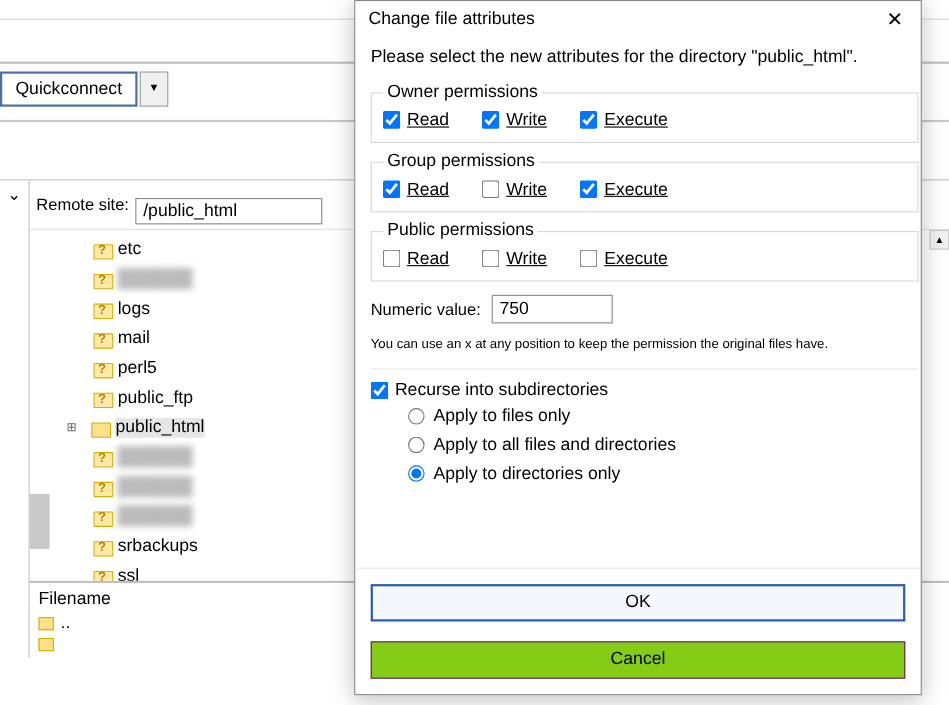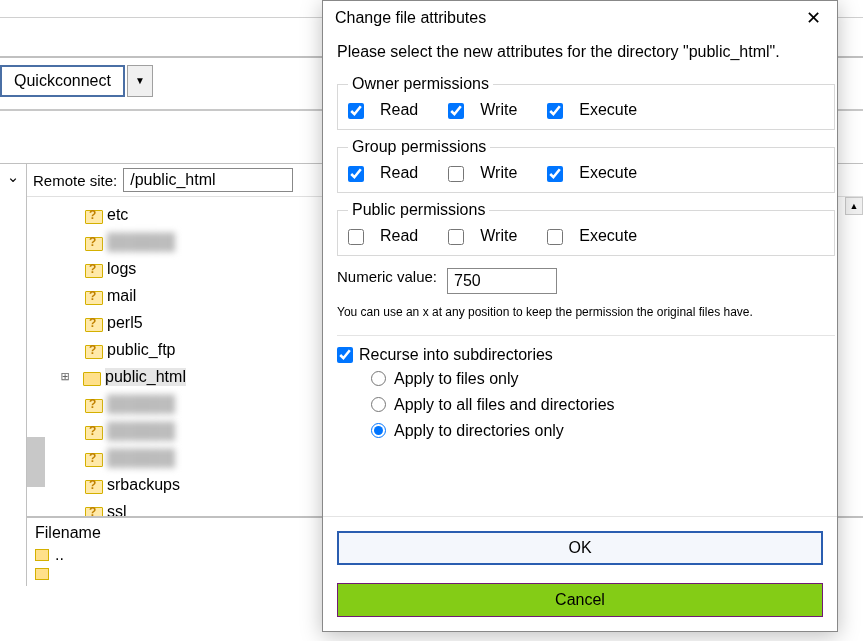--- a/index.html
+++ b/index.html
@@ -72,20 +72,21 @@
     align-items: center;
     padding: 4px 6px;
     gap: 6px;
   }
   .remote-input {
     border: 1px solid #888;
     padding: 2px 6px;
     font-size: 16px;
     width: 170px;
     height: 24px;
+    margin-top: 12px;
   }
   .tree {
     padding: 4px 0 4px 2px;
     border-top: 1px solid #e0e0e0;
     position: relative;
     height: 320px;
     overflow: hidden;
   }
   .scroll-up {
     position: absolute;
@@ -195,26 +196,26 @@
     margin: 0;
   }
   fieldset.perm legend {
     font-size: 16px;
     padding: 0 4px;
   }
   .perm-row {
     display:flex;gap:30px;padding-top:4px;
   }
   .perm-row label {
-    display:flex;align-items:flex-end;gap:16px;font-size:16px;
+    display:flex;align-items:flex-start;gap:6px;font-size:16px;text-decoration:underline;
   }
   input[type=checkbox]{
     width:16px;height:16px;margin:0;
   }
-  .numrow{display:flex;gap:10px;margin-top:4px;}
+  .numrow{display:flex;align-items:center;gap:10px;margin-top:4px;}
   .numrow input{border:1px solid #888;width:110px;height:26px;font-size:16px;padding:0 6px;}
   .help{font-size:12px;line-height:1.4;margin-top:2px;}
   .recurse-block{border-top:1px solid #e4e4e4;padding-top:10px;margin-top:6px;}
   .recurse-block label{display:flex;align-items:center;gap:6px;font-size:16px;}
   .radio-list{padding:6px 0 0 34px;display:flex;flex-direction:column;gap:8px;}
   .radio-list label{display:flex;align-items:center;gap:8px;font-size:16px;}
   input[type=radio]{width:15px;height:15px;margin:0;}
   .dlg-buttons{
     border-top:1px solid #e4e4e4;
     padding:14px 14px;

